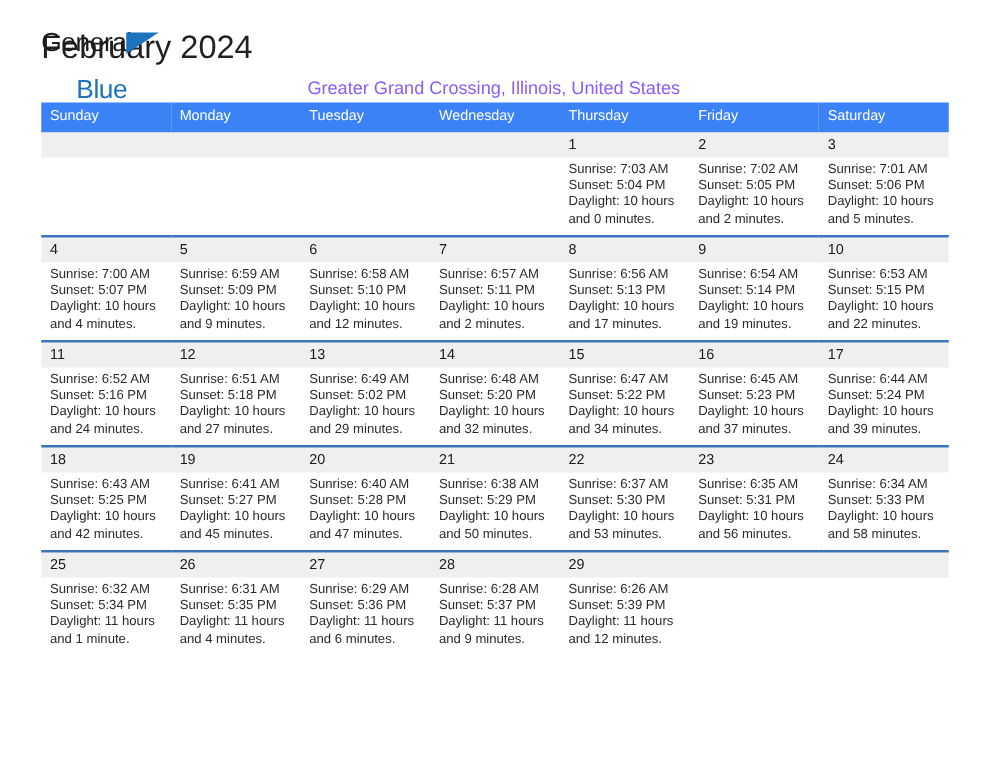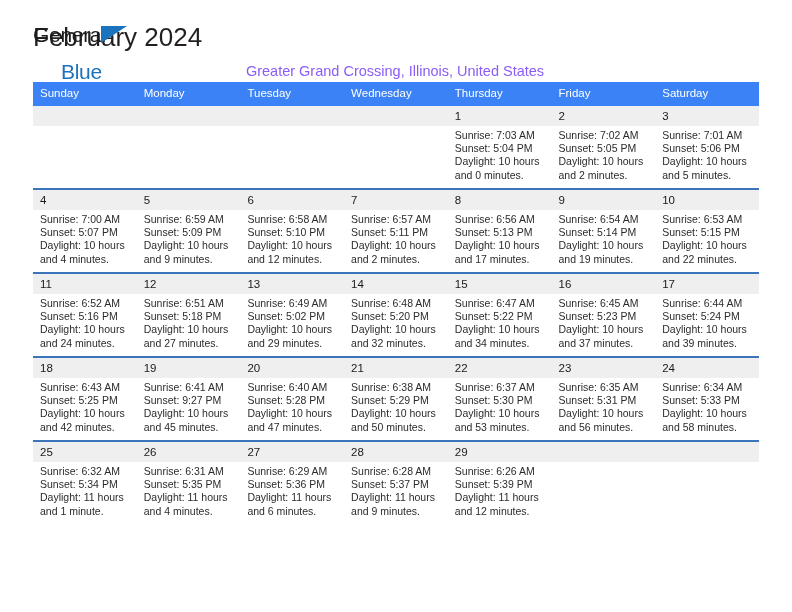--- a/index.html
+++ b/index.html
@@ -338,21 +338,21 @@
               <div>Sunrise: 6:43 AM</div>
               <div>Sunset: 5:25 PM</div>
               <div>Daylight: 10 hours</div>
               <div>and 42 minutes.</div>
             </div>
           </td>
           <td class="">
             <div class="daynum">19</div>
             <div class="dayinfo">
               <div>Sunrise: 6:41 AM</div>
-              <div>Sunset: 9:27 PM</div>
+              <div>Sunset: 5:27 PM</div>
               <div>Daylight: 10 hours</div>
               <div>and 45 minutes.</div>
             </div>
           </td>
           <td class="">
             <div class="daynum">20</div>
             <div class="dayinfo">
               <div>Sunrise: 6:40 AM</div>
               <div>Sunset: 5:28 PM</div>
               <div>Daylight: 10 hours</div>

